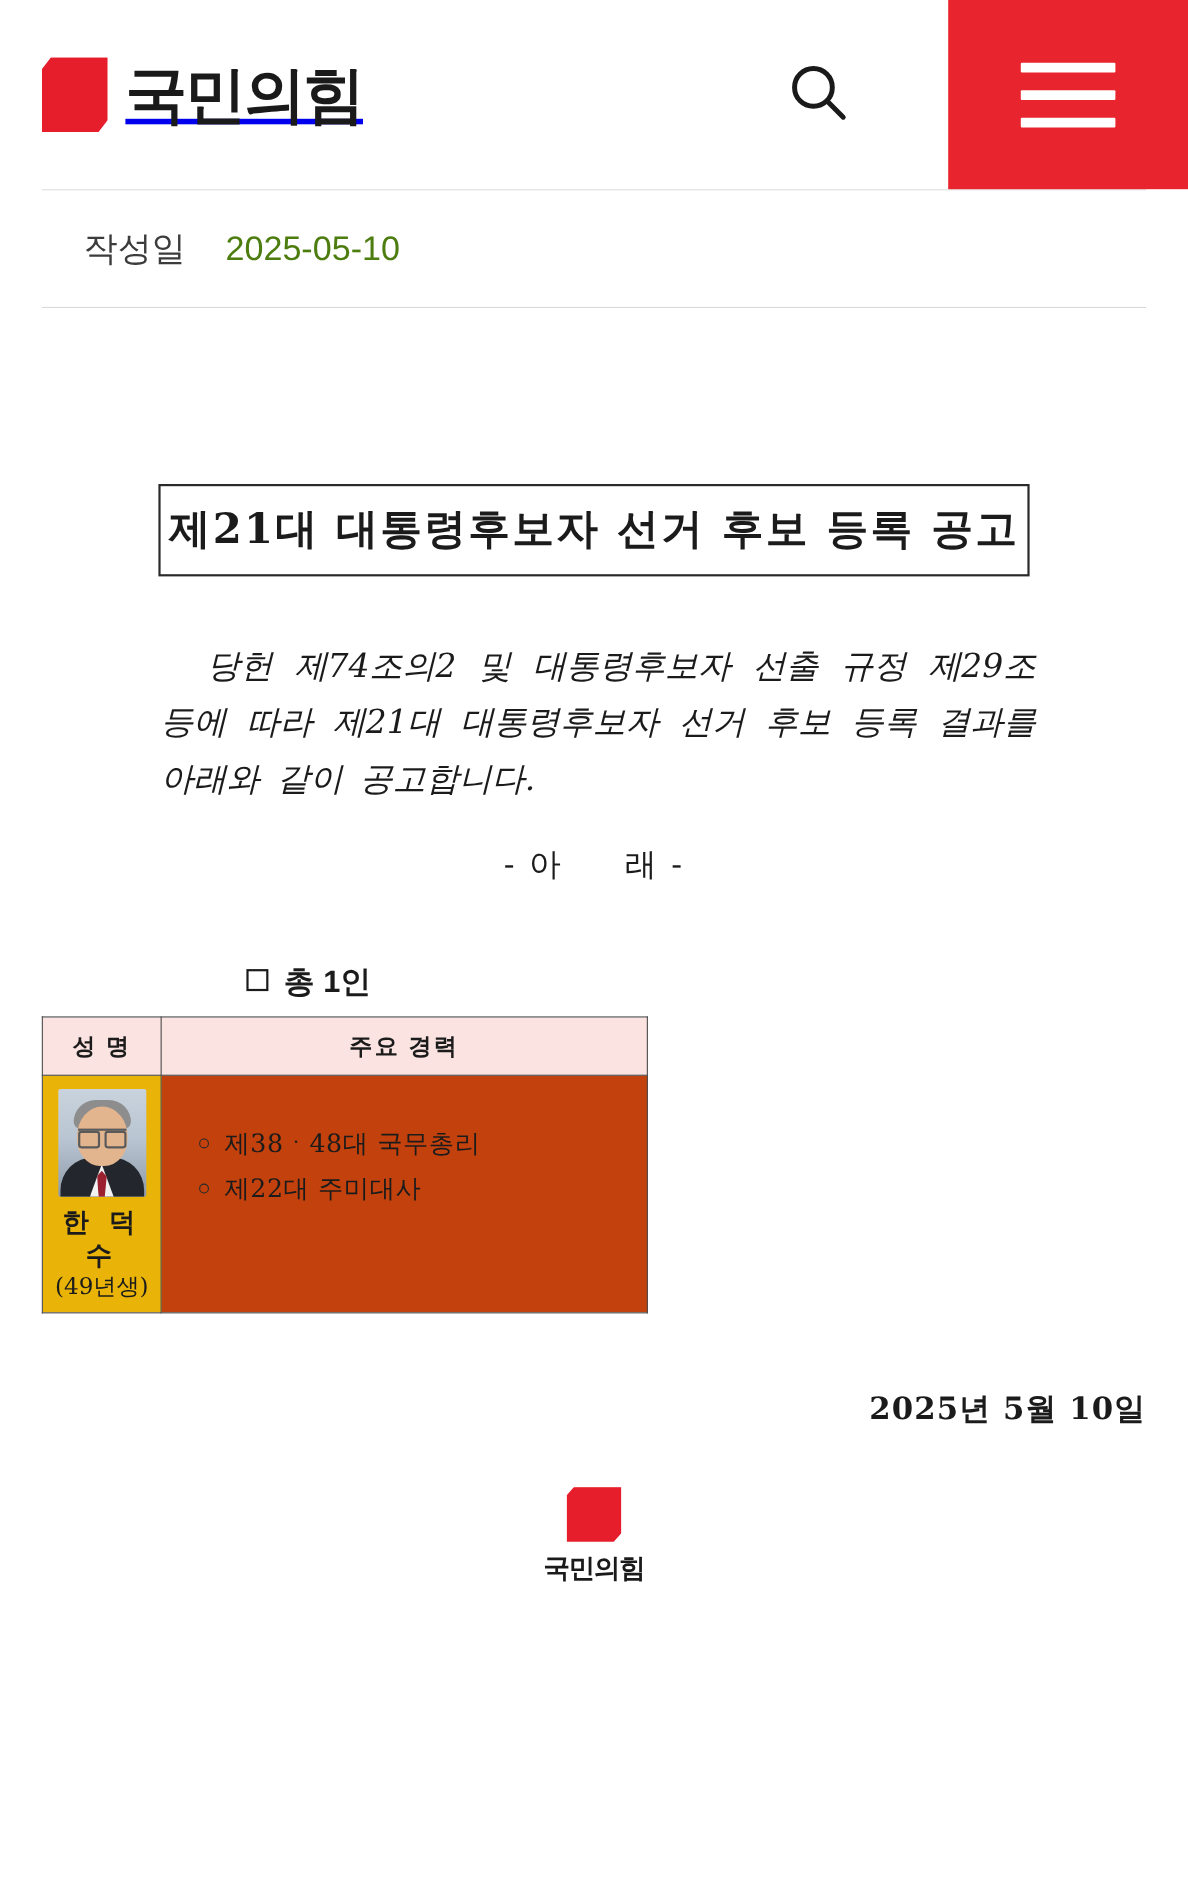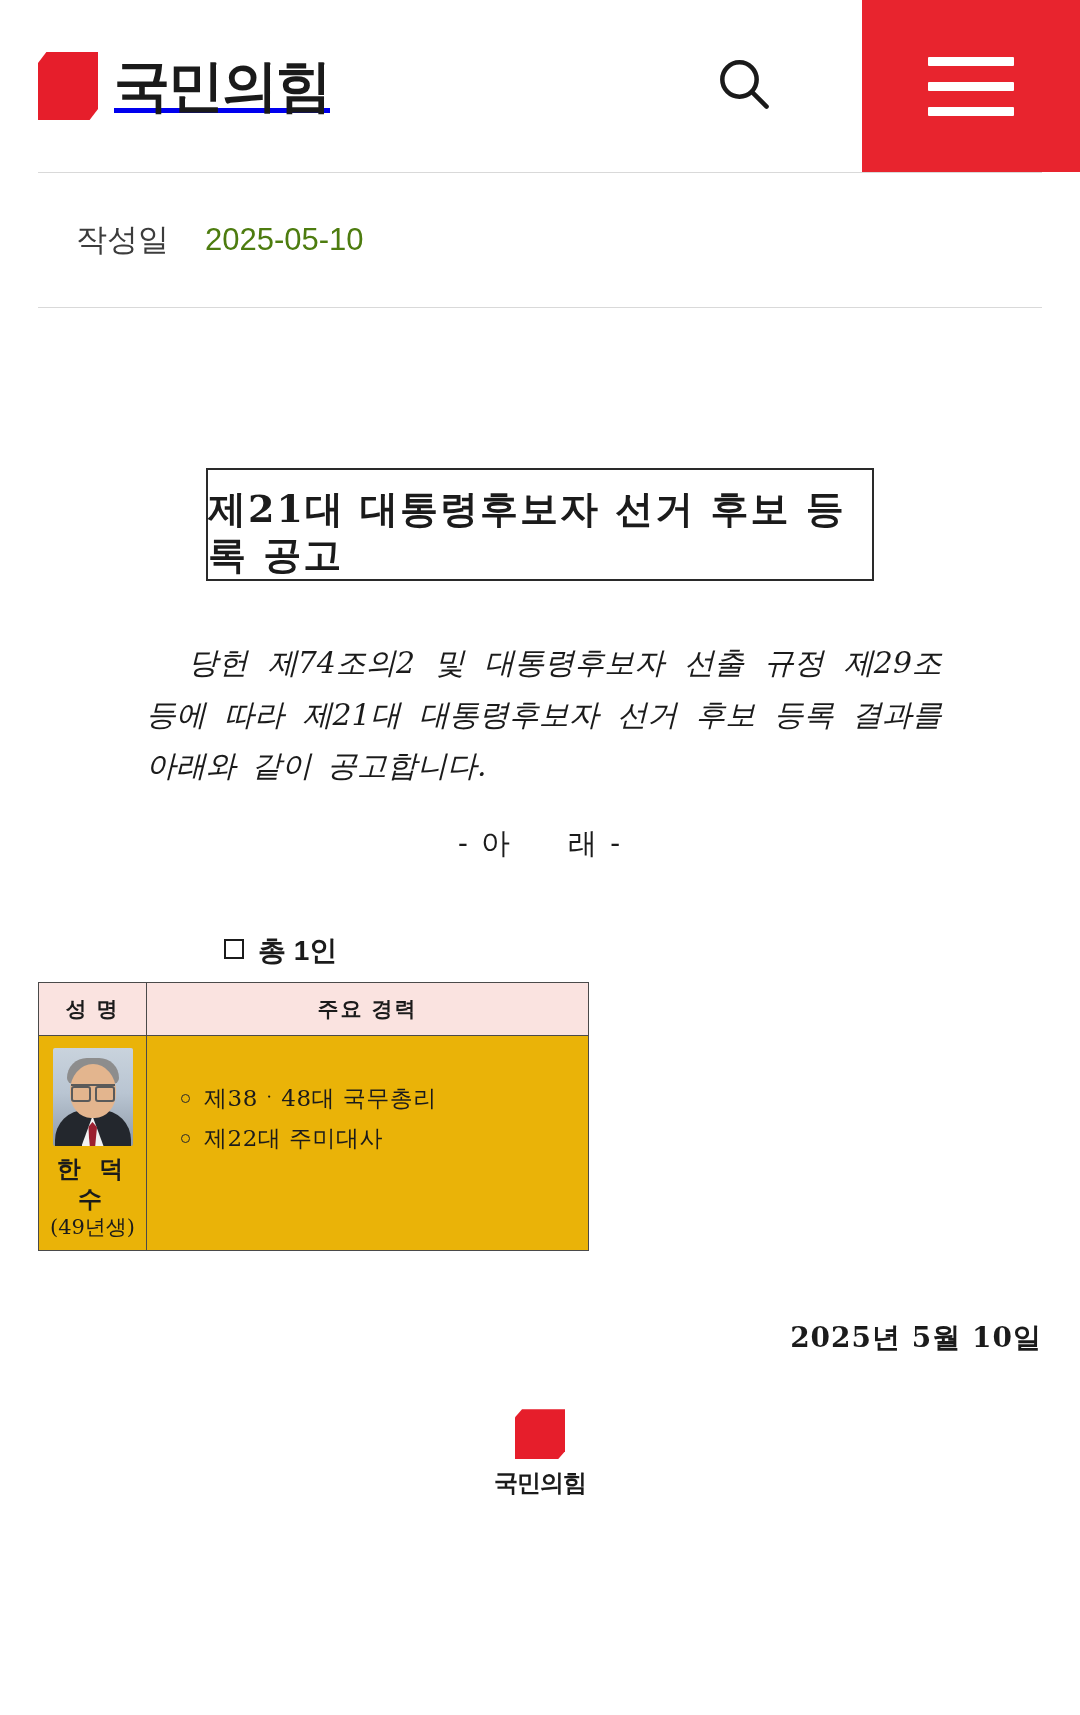--- a/index.html
+++ b/index.html
@@ -64,21 +64,21 @@
     background: #ffffff;
     border-radius: 1px;
     margin: 16px 0;
   }
 
   
   .meta-row {
     margin: 0 38px;
     border-top: 1px solid #d9d9d9;
     border-bottom: 1px solid #d9d9d9;
-    height: 136px;
+    height: 108px;
     display: flex;
     align-items: center;
     padding-left: 38px;
   }
   .meta-label {
     font-size: 31px;
     color: #3c3c3c;
     font-weight: 400;
     margin-right: 36px;
   }
@@ -89,25 +89,25 @@
   }
 
   
   .doc {
     margin: 0 38px;
     padding-top: 160px;
     font-family: "DejaVu Serif", "Liberation Serif", serif;
     color: #1b1b1b;
   }
   .doc-title-box {
-    width: 668px;
+    width: 792px;
     margin: 0 auto;
     border: 2px solid #2a2a2a;
-    padding: 16px 0 2px 0;
-    text-align: left;
+    padding: 16px 0 18px 0;
+    text-align: center;
     box-shadow: 0 0 0 2px #ffffff inset;
   }
   .doc-title {
     font-size: 38px;
     font-weight: 700;
     letter-spacing: 2px;
     line-height: 1.2;
     font-family: "DejaVu Serif", "Liberation Serif", serif;
   }
   .doc-para {
@@ -240,21 +240,21 @@
     line-height: 1.25;
   }
   .cand-birth {
     font-size: 21px;
     font-family: "DejaVu Serif", "Liberation Serif", serif;
     line-height: 1.25;
   }
   td.career-cell {
     padding: 42px 0 36px 34px;
     vertical-align: top;
-    background: #eab308;
+    background: #c2410c;
   }
   .career-item {
     font-size: 23px;
     line-height: 1.75;
     font-family: "DejaVu Serif", "Liberation Serif", serif;
     letter-spacing: 0.5px;
   }
   .career-item .bullet {
     display: inline-block;
     width: 9px; height: 9px;

